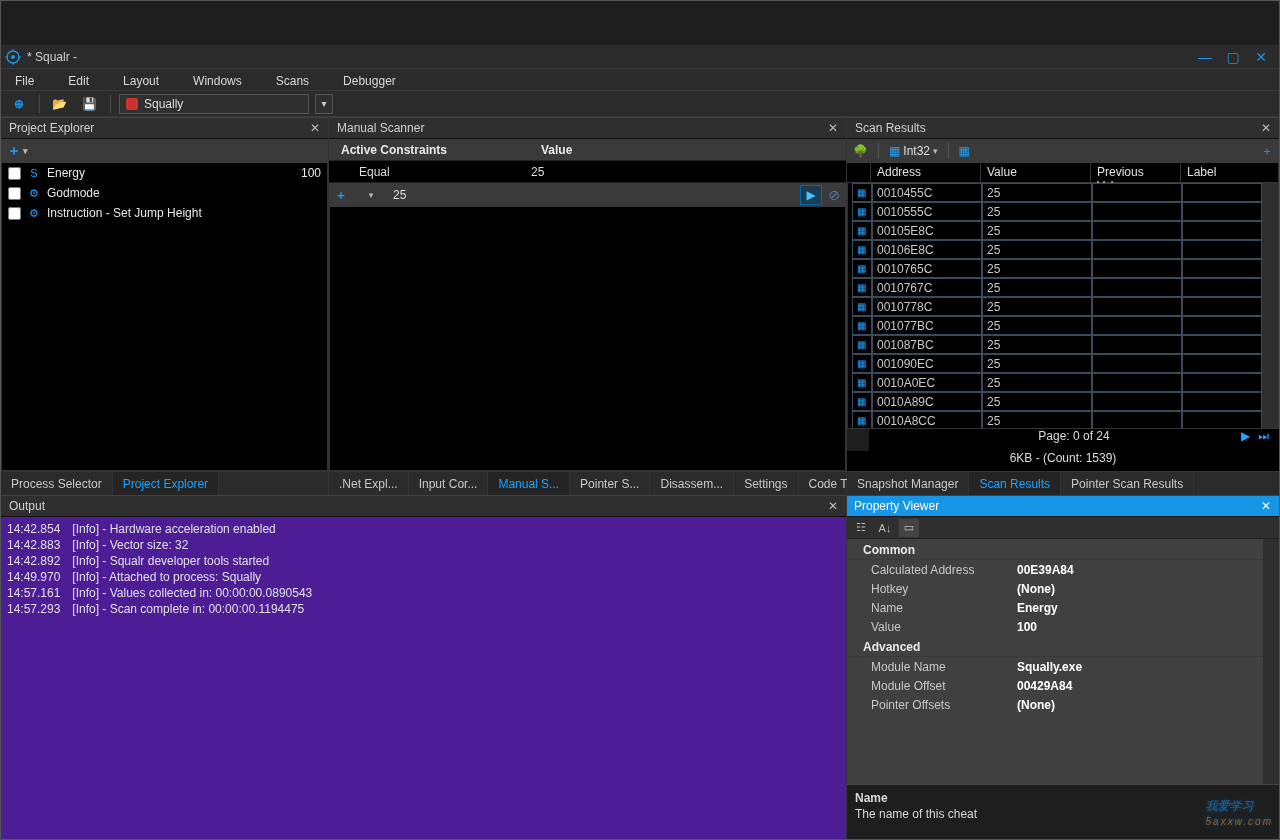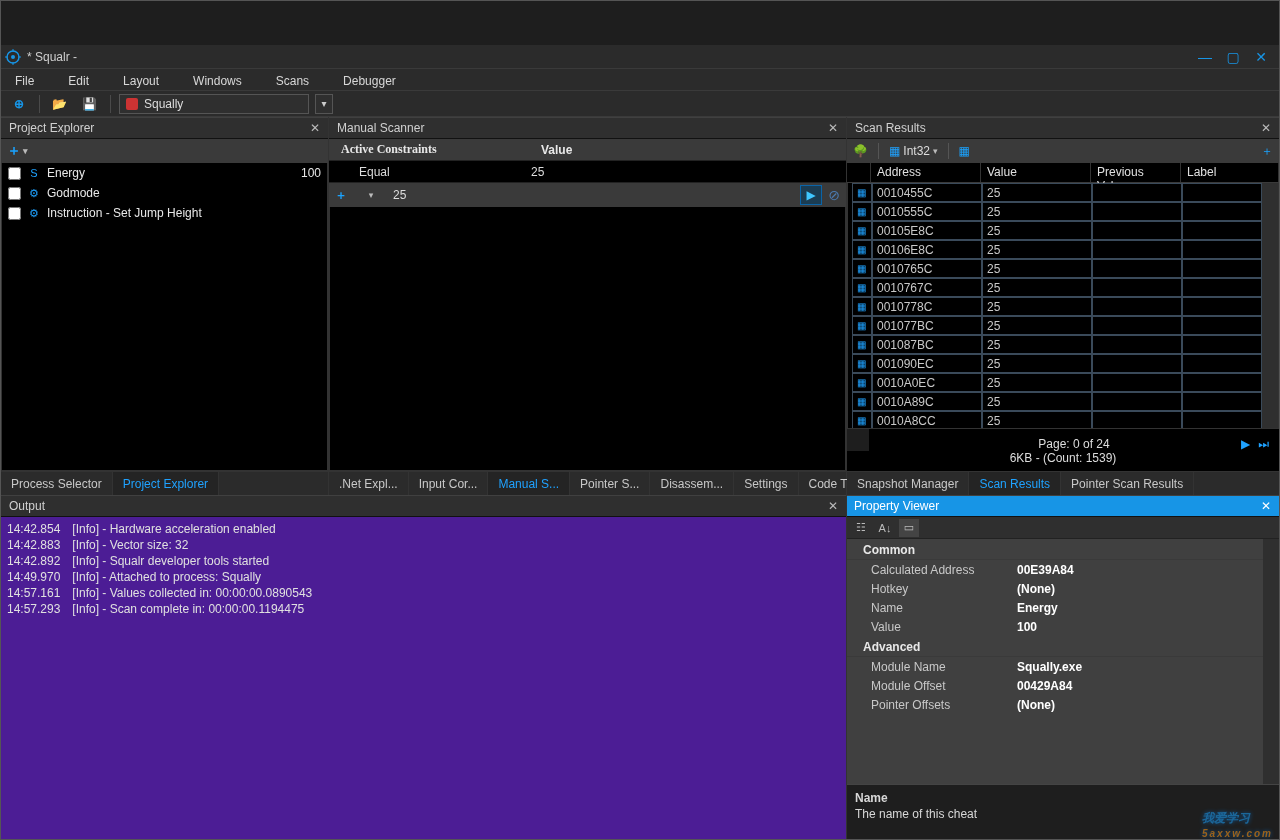--- a/index.html
+++ b/index.html
@@ -46,21 +46,21 @@
 .pe-row .val { margin-left:auto; color:#e8e8e8; }
 
 
 .tabstrip { height:24px; background:#2b2b2b; display:flex; align-items:stretch; border-top:1px solid #333; }
 .tab { padding:4px 10px; color:#c8c8c8; border-right:1px solid #333; display:flex; align-items:center; white-space:nowrap; }
 .tab.active { color:#1fa2ff; background:#242424; }
 
 
 .col-mid { width: 518px; border-right:1px solid #333; }
 .constraint-hdr { height:22px; background:#3a3a3a; display:flex; font-weight:bold; color:#e8e8e8; border-bottom:1px solid #222; }
-.constraint-hdr .c1 { width:200px; padding-left:12px; display:flex; align-items:center;font-family:Liberation Serif, serif; }
+.constraint-hdr .c1 { width:200px; padding-left:12px; display:flex; align-items:center; }
 .constraint-hdr .c2 { flex:1; padding-left:12px; display:flex; align-items:center; }
 .constraint-row { height:22px; background:#000; display:flex; color:#ddd; border-bottom:1px solid #222; }
 .constraint-row .c1 { width:200px; padding-left:30px; display:flex; align-items:center; }
 .constraint-row .c2 { flex:1; padding-left:2px; display:flex; align-items:center; }
 .input-row { height:24px; background:#3a3a3a; display:flex; align-items:center; }
 .input-row .ir-btn { width:24px; height:22px; display:flex; align-items:center; justify-content:center; color:#1aa3ff; font-weight:bold; }
 .input-row .dd { width:36px; display:flex; align-items:center; justify-content:center; color:#bbb; font-size:9px; }
 .input-row .val-input { flex:1; background:transparent; border:none; color:#ddd; padding:0 4px; }
 .input-row .play { width:22px; height:20px; border:1px solid #0a64a8; background:#1b3c52; color:#3fc6ff; display:flex; align-items:center; justify-content:center; font-size:12px; }
 .input-row .cancel { width:24px; color:#4b7ab0; display:flex; align-items:center; justify-content:center; font-size:14px; }
@@ -76,21 +76,21 @@
 .sr-head div { padding:2px 6px; border-right:1px solid #333; }
 .sr-c-ic { width:20px; }
 .sr-c-addr { width:110px; }
 .sr-c-val { width:110px; }
 .sr-c-pv { width:90px; }
 .sr-c-lbl { flex:1; }
 .sr-body { height: calc(100% - 0px); overflow:auto; }
 .sr-row { height:19px; display:flex; padding-left:4px; }
 .sr-row > div { border:1px solid #3a4a5a; padding:0 4px; display:flex; align-items:center; overflow:hidden; }
 .sr-row .ic { color:#1fa2ff; font-size:10px; }
-.sr-pager { height:22px; background:#000; display:flex; align-items:flex-end; justify-content:center; color:#ddd; position:relative;margin-left:22px; }
+.sr-pager { height:22px; background:#000; display:flex; align-items:flex-start; justify-content:center; color:#ddd; position:relative;margin-left:22px; }
 .sr-pager .nav { position:absolute; right:10px; display:flex; gap:8px; color:#1fa2ff; font-size:14px; }
 .sr-count { height:20px; background:#000; text-align:center; color:#ddd; }
 
 
 .bottom { display:flex; height: 344px; }
 .out-col { width:846px; display:flex; flex-direction:column; border-right:1px solid #333; }
 .prop-col { flex:1; display:flex; flex-direction:column; }
 .out-body { flex:1; background:#4c1d95; overflow:auto; padding:4px 6px; font-size:12px; }
 .out-line { white-space:nowrap; color:#e0e0e0; line-height:16px; }
 .out-line .ts { display:inline-block; width:62px; }
@@ -102,21 +102,21 @@
 .pv-group { padding:4px 0 2px 16px; color:#e8e8e8; font-weight:bold; border-bottom:1px solid #3a3a3a; }
 .pv-row { display:flex; height:19px; }
 .pv-row .k { width:170px; padding-left:24px; color:#c8c8c8; display:flex; align-items:center; }
 .pv-row .v { flex:1; color:#fff; font-weight:bold; display:flex; align-items:center; }
 .pv-desc { border-top:1px solid #444; padding:6px 8px 18px 8px; color:#d8d8d8; }
 .pv-desc .dn { font-weight:bold; margin-bottom:2px; }
 
 
 .vscroll { width:16px; background:#2f2f2f; }
 
-.watermark { position:absolute; right:6px; bottom:0; font-size:22px; font-weight:bold; color:#1aa3ff; opacity:0.55; font-style:italic; text-shadow:0 0 4px #08f; pointer-events:none; }
+.watermark { position:absolute; right:6px; bottom:12px; font-size:22px; font-weight:normal; color:#1aa3ff; opacity:0.55; font-style:italic; text-shadow:0 0 4px #08f; pointer-events:none; }
 .watermark small{display:block;font-size:10px;color:#ff9a1a;letter-spacing:2px;}
 </style>
 </head>
 <body>
 
 <div class="window">
 
   <div class="titlebar">
     <span class="app-icon">
       <svg width="16" height="16" viewBox="0 0 16 16">

